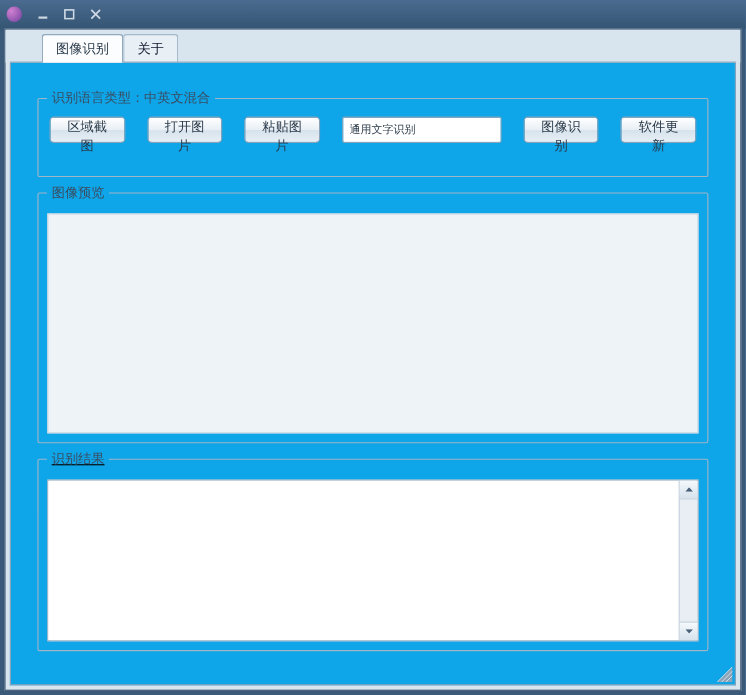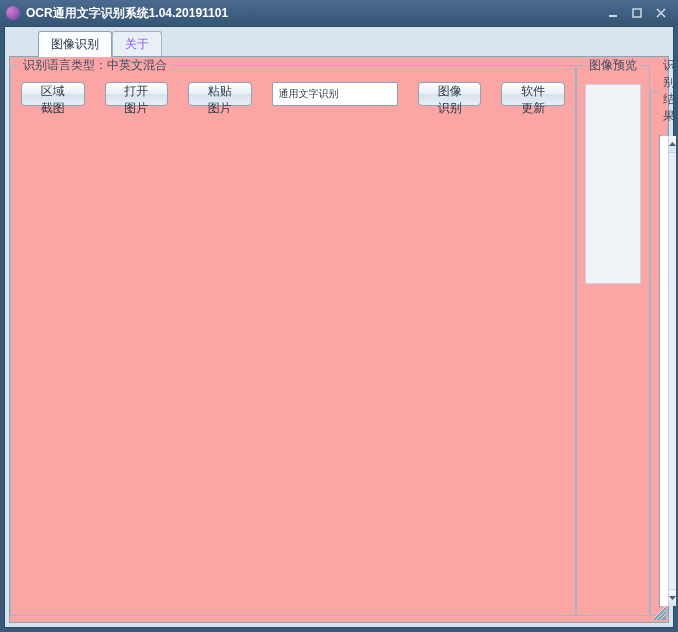--- a/index.html
+++ b/index.html
@@ -8,60 +8,59 @@
     .window { width: 678px; height: 632px; background: #3b5a7a; display: flex; flex-direction: column; }
     
     .titlebar { height: 26px; background: linear-gradient(to bottom, #4a6b8f 0%, #355574 100%); display: flex; align-items: center; padding: 0 6px; color: #fff; font-weight: bold; font-size: 12px; }
     .titlebar .app-icon { width: 14px; height: 14px; border-radius: 50%; background: radial-gradient(circle at 30% 30%, #d080d0, #7040a0); margin-right: 6px; }
     .titlebar .title-text { flex: 1; }
     .titlebar .win-btn { width: 22px; height: 16px; margin-left: 2px; display: flex; align-items: center; justify-content: center; color: #cdd8e4; cursor: pointer; }
     
     .client { flex: 1; background: #d8e4ee; margin: 0 4px 4px 4px; border: 1px solid #2f4a66; display: flex; flex-direction: column; position: relative; }
     
     .tabs { display: flex; padding: 4px 4px 0 4px; background: #d8e4ee; position: relative; }
-    .tab { padding: 4px 12px 4px 12px; border: 1px solid #9fb5c8; border-bottom: none; border-radius: 3px 3px 0 0; background: #e8eff5; color: #8b5cf6; cursor: pointer; margin-right: 0; position: relative; }
+    .tab { padding: 4px 12px 4px 12px; border: 1px solid #9fb5c8; border-bottom: none; border-radius: 3px 3px 0 0; background: #e8eff5; color: #0f172a; cursor: pointer; margin-right: 0; position: relative; }
     .tab.active { background: #fbfdfe; color: #2a3a4a; border-color: #8aa3b8; z-index: 2; margin-left: 29px; }
     .tabline { position: absolute; left: 4px; right: 4px; bottom: 0; height: 1px; background: #8aa3b8; z-index: 1; }
     
-    .tab-body { flex: 1; margin: 0 4px 4px 4px; background: #fca5a5; border: 1px solid #8aa3b8; border-top: none; padding: 0; display: flex; flex-direction: row; position: relative; }
+    .tab-body { flex: 1; margin: 0 4px 4px 4px; background: #0ea5e9; border: 1px solid #8aa3b8; border-top: none; padding: 24px; display: flex; flex-direction: column; position: relative; }
     
     fieldset { border: 1px solid #9fb5c8; border-radius: 2px; padding: 10px 8px 8px 8px; margin-bottom: 6px; min-width: 0; }
     fieldset > legend { padding: 0 4px; color: #3a4d60; font-size: 12px; }
     
     .lang-field { padding: 6px 8px 30px 8px; }
     
     .toolbar { display: flex; align-items: flex-start; gap: 20px; padding: 2px 2px 0 2px; }
     
     .btn { height: 24px; padding: 0 14px; border: 1px solid #8aa3b8; border-radius: 4px; background: linear-gradient(to bottom, #ffffff 0%, #e8eff5 50%, #d6e2ec 51%, #e8eff5 100%); color: #2a3a4a; cursor: pointer; font-size: 12px; font-family: inherit; }
     
     .combo { display: flex; align-items: center; border: 1px solid #8aa3b8; height: 24px; background: #fff; border-radius: 2px; overflow: hidden; width: 180px; }
     .combo input { flex: 1; border: none; outline: none; height: 100%; padding: 0 6px; font-size: 10px; font-family: inherit; color: #2a3a4a; background: #fff; }
     
     .preview-field { flex: 0 0 auto; }
     .preview-area { height: 200px; background: #eef3f7; border: 1px solid #c6d3de; }
     
-    .result-field { flex: 1; display: flex; flex-direction: column; min-height: 0; padding-bottom: 8px; }
+    .result-field { flex: 1; display: flex; flex-direction: column; min-height: 0; padding-bottom: 8px; text-decoration: underline; }
     .result-wrap { flex: 1; display: flex; border: 1px solid #8aa3b8; background: #fff; min-height: 0; }
     .result-text { flex: 1; border: none; outline: none; resize: none; padding: 4px; font-family: inherit; font-size: 12px; background: #fff; }
     .vscroll { width: 17px; background: #e8eef3; border-left: 1px solid #c6d3de; display: flex; flex-direction: column; }
     .vscroll .sbtn { height: 17px; display: flex; align-items: center; justify-content: center; background: linear-gradient(to bottom, #f5f9fc, #d6e2ec); border-bottom: 1px solid #c6d3de; cursor: pointer; }
     .vscroll .sbtn:last-child { border-bottom: none; border-top: 1px solid #c6d3de; }
     .vscroll .strack { flex: 1; }
     .vscroll svg { width: 7px; height: 4px; fill: #4a6078; }
     
     .resize-grip { position: absolute; right: 2px; bottom: 2px; width: 14px; height: 14px; cursor: nwse-resize; }
     .resize-grip svg { width: 14px; height: 14px; }
   </style>
 </head>
 <body>
 
 <div class="window">
   <div class="titlebar">
     <div class="app-icon"></div>
-    <div class="title-text">OCR通用文字识别系统1.04.20191101</div>
     <div class="win-btn">
       <svg viewBox="0 0 10 10" width="10" height="10">
           <rect x="1" y="7" width="8" height="2" fill="currentColor"></rect>
         </svg>
     </div>
     <div class="win-btn">
       <svg viewBox="0 0 10 10" width="10" height="10">
           <rect x="1" y="1" width="8" height="8" fill="none" stroke="currentColor" stroke-width="1.5"></rect>
         </svg>
     </div>

